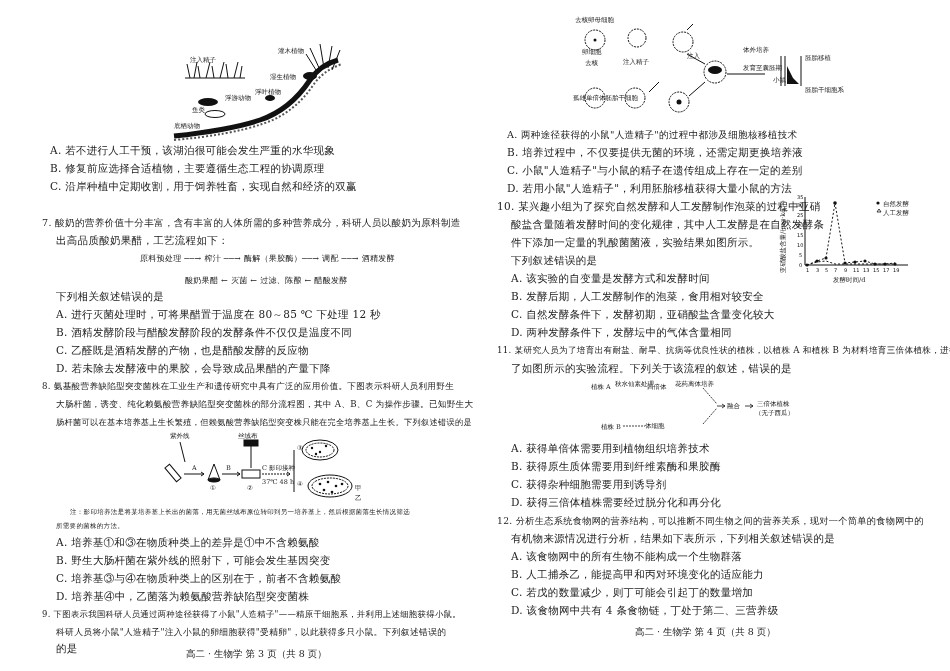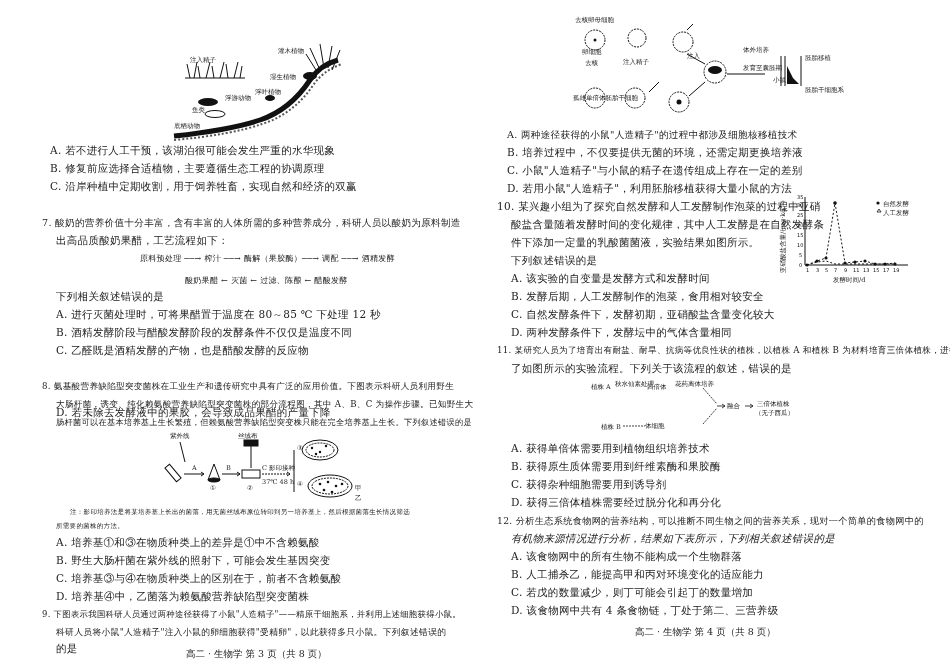--- a/index.html
+++ b/index.html
@@ -50,21 +50,21 @@
   <div class="line" style="left:50px;top:180px;">C. 沿岸种植中定期收割，用于饲养牲畜，实现自然和经济的双赢</div>
 
   <div class="line" style="left:42px;top:216px;font-size:9.6px;">7. 酸奶的营养价值十分丰富，含有丰富的人体所需的多种营养成分，科研人员以酸奶为原料制造</div>
   <div class="line" style="left:56px;top:234px;">出高品质酸奶果醋，工艺流程如下：</div>
   <div class="line small" style="left:140px;top:252px;">原料预处理 ──→ 榨汁 ──→ 酶解（果胶酶）──→ 调配 ──→ 酒精发酵</div>
   <div class="line small" style="left:185px;top:274px;">酸奶果醋 ← 灭菌 ← 过滤、陈酿 ← 醋酸发酵</div>
   <div class="line" style="left:56px;top:290px;">下列相关叙述错误的是</div>
   <div class="line" style="left:56px;top:308px;">A. 进行灭菌处理时，可将果醋置于温度在 80～85 ℃ 下处理 12 秒</div>
   <div class="line" style="left:56px;top:326px;">B. 酒精发酵阶段与醋酸发酵阶段的发酵条件不仅仅是温度不同</div>
   <div class="line" style="left:56px;top:344px;">C. 乙醛既是酒精发酵的产物，也是醋酸发酵的反应物</div>
-  <div class="line" style="left:56px;top:362px;margin-top:44px;">D. 若未除去发酵液中的果胶，会导致成品果醋的产量下降</div>
+  <div class="line" style="left:56px;top:362px;">D. 若未除去发酵液中的果胶，会导致成品果醋的产量下降</div>
 
   <div class="line" style="left:42px;top:380px;font-size:8.6px;">8. 氨基酸营养缺陷型突变菌株在工业生产和遗传研究中具有广泛的应用价值。下图表示科研人员利用野生</div>
   <div class="line" style="left:56px;top:398px;font-size:8.6px;">大肠杆菌，诱变、纯化赖氨酸营养缺陷型突变菌株的部分流程图，其中 A、B、C 为操作步骤。已知野生大</div>
   <div class="line" style="left:56px;top:416px;font-size:8.2px;">肠杆菌可以在基本培养基上生长繁殖，但赖氨酸营养缺陷型突变株只能在完全培养基上生长。下列叙述错误的是</div>
 
   <svg style="left:160px;top:432px;" width="200" height="70" viewBox="0 0 200 70">
     <g stroke="#111" stroke-width="1" fill="none">
       <line x1="20" y1="10" x2="25" y2="30"></line>
       <rect x="10" y="32" width="6" height="18" transform="rotate(-40 13 41)"></rect>
       <line x1="24" y1="42" x2="44" y2="42"></line>
@@ -247,21 +247,21 @@
   <span class="lbl" style="left:280px;top:409px;">（无子西瓜）</span>
   <span class="lbl" style="left:126px;top:423px;">植株 B</span>
   <span class="lbl" style="left:170px;top:422px;">体细胞</span>
 
   <div class="line" style="left:36px;top:442px;">A. 获得单倍体需要用到植物组织培养技术</div>
   <div class="line" style="left:36px;top:460px;">B. 获得原生质体需要用到纤维素酶和果胶酶</div>
   <div class="line" style="left:36px;top:478px;">C. 获得杂种细胞需要用到诱导剂</div>
   <div class="line" style="left:36px;top:496px;">D. 获得三倍体植株需要经过脱分化和再分化</div>
 
   <div class="line" style="left:22px;top:514px;font-size:9.2px;">12. 分析生态系统食物网的营养结构，可以推断不同生物之间的营养关系，现对一个简单的食物网中的</div>
-  <div class="line" style="left:36px;top:532px;font-style:italic;">有机物来源情况进行分析，结果如下表所示，下列相关叙述错误的是</div>
+  <div class="line" style="left:36px;top:532px;">有机物来源情况进行分析，结果如下表所示，下列相关叙述错误的是</div>
 
 
   <div class="line" style="left:36px;top:550px;">A. 该食物网中的所有生物不能构成一个生物群落</div>
   <div class="line" style="left:36px;top:568px;">B. 人工捕杀乙，能提高甲和丙对环境变化的适应能力</div>
   <div class="line" style="left:36px;top:586px;">C. 若戊的数量减少，则丁可能会引起丁的数量增加</div>
   <div class="line" style="left:36px;top:604px;">D. 该食物网中共有 4 条食物链，丁处于第二、三营养级</div>
 
   <div class="footer" style="left:160px;top:626px;">高二 · 生物学  第 4 页（共 8 页）</div>
 </div>
 

